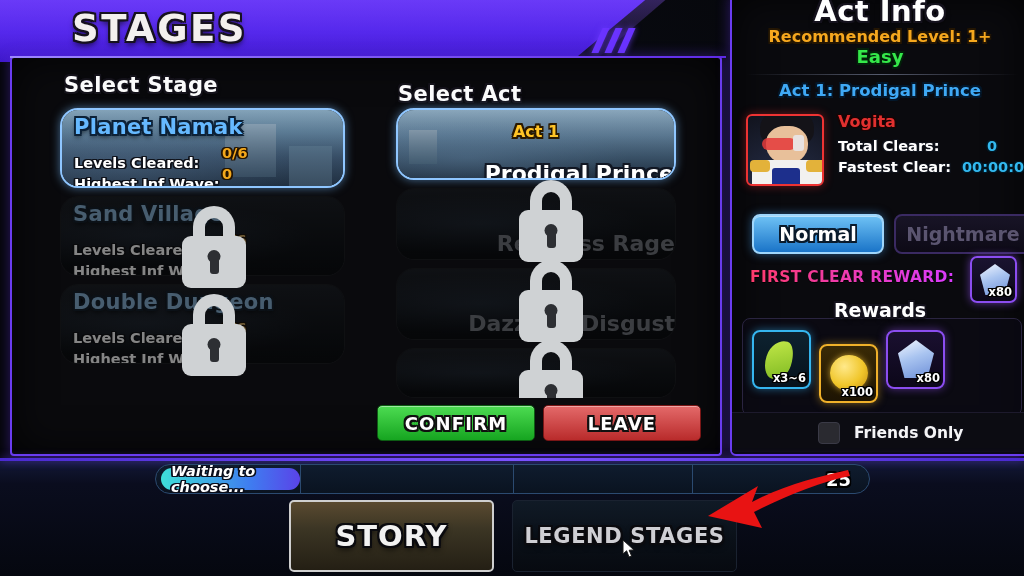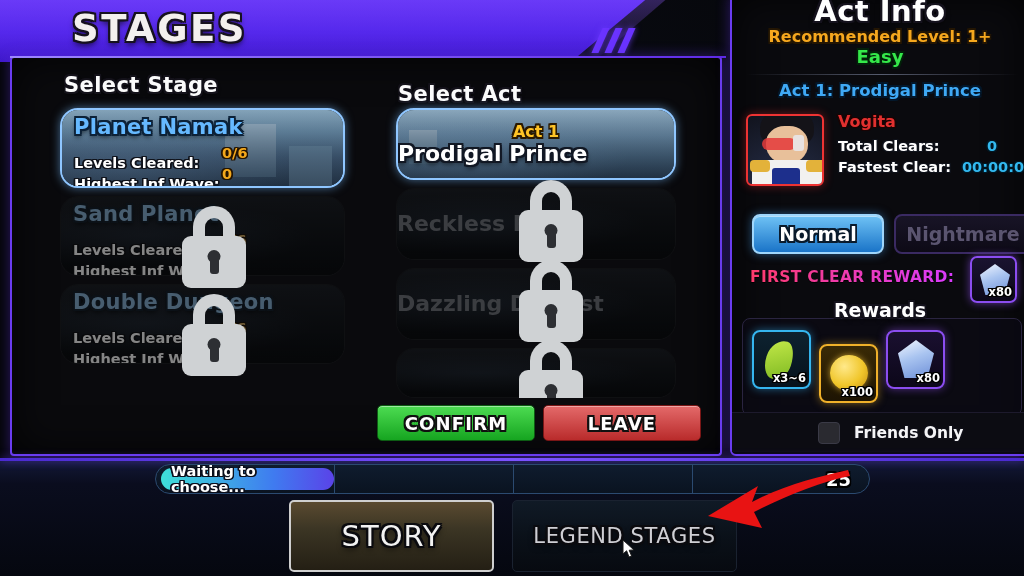--- a/index.html
+++ b/index.html
@@ -124,23 +124,23 @@
   .stat-row { position:absolute; left:12px; font-size:14.5px; font-weight:800; color:#fff;
     text-shadow:-1.4px 0 #10131b,1.4px 0 #10131b,0 -1.4px #10131b,0 1.4px #10131b,
                 -1.4px -1.4px #10131b,1.4px -1.4px #10131b,-1.4px 1.4px #10131b,1.4px 1.4px #10131b;margin-top:10px; }
   .stat-val { position:absolute; left:160px; font-size:14.5px; font-weight:800; color:#f3a81c;
     text-shadow:-1.4px 0 #231403,1.4px 0 #231403,0 -1.4px #231403,0 1.4px #231403,
                 -1.4px -1.4px #231403,1.4px -1.4px #231403,-1.4px 1.4px #231403,1.4px 1.4px #231403; }
 
   .act-label { position:absolute; left:0; right:0; text-align:center; font-size:16px; font-weight:800; color:#ffc426;
     text-shadow:-1.6px 0 #2a1a02,1.6px 0 #2a1a02,0 -1.6px #2a1a02,0 1.6px #2a1a02,
                 -1.6px -1.6px #2a1a02,1.6px -1.6px #2a1a02,-1.6px 1.6px #2a1a02,1.6px 1.6px #2a1a02; }
-  .act-name { position:absolute; left:0; right:0; text-align:left; font-size:22px; font-weight:800; color:#fff;
+  .act-name { position:absolute; left:0; right:0; text-align:right; font-size:22px; font-weight:800; color:#fff;
     text-shadow:-2px 0 #121824,2px 0 #121824,0 -2px #121824,0 2px #121824,
-                -2px -2px #121824,2px -2px #121824,-2px 2px #121824,2px 2px #121824,0 3px 5px rgba(0,0,0,.85); }
+                -2px -2px #121824,2px -2px #121824,-2px 2px #121824,2px 2px #121824,0 3px 5px rgba(0,0,0,.85);margin-top:20px; }
   .act-name.lock-dim { color:#6f7684; text-shadow:none; }
 
   
   .lock { position:absolute; z-index:6; }
   .lock .shackle {
     position:absolute; left:50%; transform:translateX(-50%); top:0;
     width:42px; height:40px; border:12px solid #cfd2d4;
     border-bottom:none; border-radius:24px 24px 0 0;
   }
   .lock .body {
@@ -275,21 +275,21 @@
   .timer { position:absolute; right:18px; top:4px; font-size:18px; font-weight:800; color:#fff;
     text-shadow:-1.6px 0 #000,1.6px 0 #000,0 -1.6px #000,0 1.6px #000,
                 -1.6px -1.6px #000,1.6px -1.6px #000,-1.6px 1.6px #000,1.6px 1.6px #000; }
 
   .tab { position:absolute; top:500px; height:72px; border-radius:5px; overflow:hidden;
     display:flex; align-items:center; justify-content:center; cursor:pointer; }
   .tab-story { left:289px; width:205px; border:2px solid #cfcfcf;
     background:linear-gradient(180deg,#5a4a30 0%,#3b3524 40%,#241f14 100%); }
   .tab-legend { left:512px; width:225px; border:1px solid #1a2230;
     background:linear-gradient(180deg,#101a26 0%,#0a1018 55%,#070a10 100%); }
-  .tab-lbl { font-size:29px; font-weight:400; letter-spacing:1px; color:#f2f2f2;
+  .tab-lbl { font-size:29px; font-weight:700; letter-spacing:1px; color:#f2f2f2;
     text-shadow:-2px 0 #0b0b0f,2px 0 #0b0b0f,0 -2px #0b0b0f,0 2px #0b0b0f,
                 -2px -2px #0b0b0f,2px -2px #0b0b0f,-2px 2px #0b0b0f,2px 2px #0b0b0f,0 3px 6px rgba(0,0,0,.9); }
   .tab-legend .tab-lbl { font-size:21px; color:#cfcfd4; letter-spacing:.6px; }
 
   .cursor { position:absolute; left:622px; top:540px; width:14px; height:18px; z-index:40; }
 
   .arrow { position:absolute; left:700px; top:468px; width:150px; height:62px; z-index:35; }
 </style>
 </head>
 <body>
@@ -317,21 +317,21 @@
       <div class="stage-name">Planet Namak</div>
       <div class="stat-row" style="top:35px;">Levels Cleared:</div>
       <div class="stat-val" style="top:35px;">0/6</div>
       <div class="stat-row" style="top:56px;">Highest Inf Wave:</div>
       <div class="stat-val" style="top:56px;">0</div>
     </div>
 
     <div class="card locked" style="left:48px; top:138px; width:285px; height:80px;">
       <div class="art art-dark"></div>
       <div class="card-veil"></div>
-      <div class="stage-name">Sand Planet</div>
+      <div class="stage-name">Sand Village</div>
       <div class="stat-row" style="top:35px;">Levels Cleared:</div>
       <div class="stat-val" style="top:35px;">0/6</div>
       <div class="stat-row" style="top:56px;">Highest Inf Wave:</div>
       <div class="stat-val" style="top:56px;">0</div>
     </div>
     <div class="lock" style="left:170px; top:148px; width:64px; height:82px;">
       <div class="shackle"></div>
         <div class="body"></div>
         <div class="hole"></div>
     </div>
@@ -443,21 +443,21 @@
 
     <div class="friends">
       <div class="cb"></div>
       <div class="friends-lbl">Friends Only</div>
     </div>
   </div>
 
   <div class="bottom-bg"></div>
 
   <div class="player-bar">
-    <div class="pslot" style="left:0; width:179px;">
+    <div class="pslot" style="left:0; width:145px;font-style:italic;">
       <div class="pchip">Waiting to choose...</div>
     </div>
     <div class="pslot" style="left:179px; width:179px;"></div>
     <div class="pslot" style="left:358px; width:179px;"></div>
     <div class="pslot" style="left:537px; width:178px; border-right:none;"></div>
     <div class="timer">25</div>
   </div>
 
   <div class="tab tab-story">
     <span class="tab-lbl">STORY</span>

